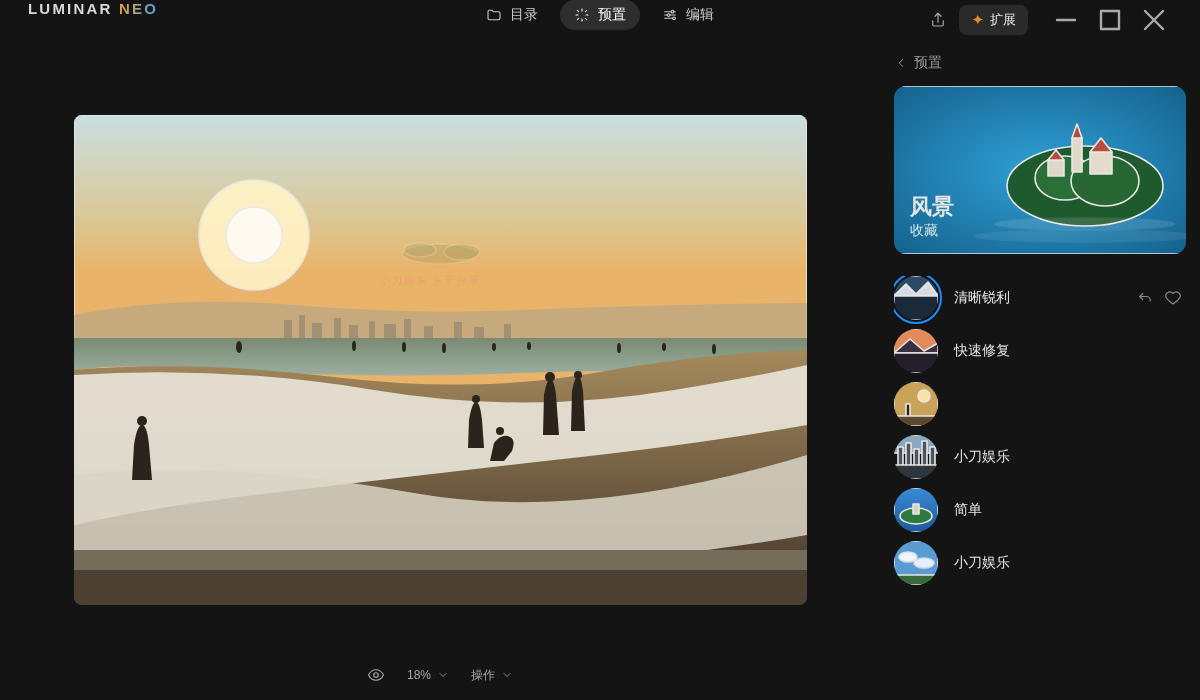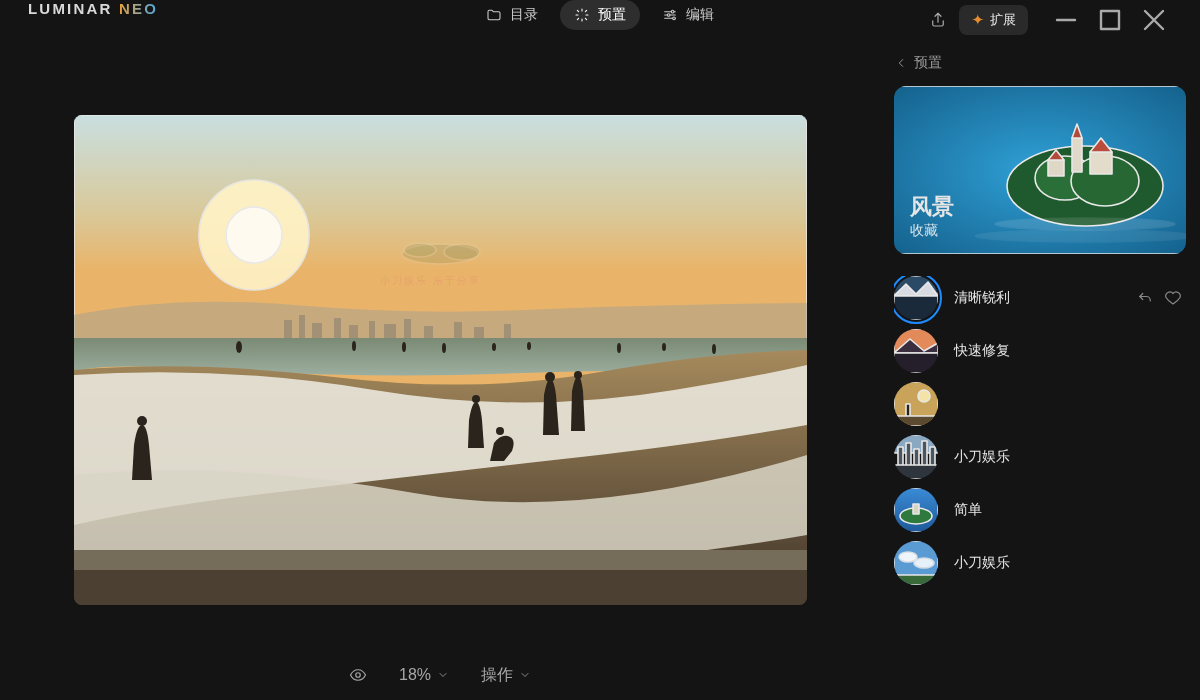--- a/index.html
+++ b/index.html
@@ -20,21 +20,21 @@
     .win-ctrls { display: flex; gap: 8px; margin-left: 8px; }
     .win-ctrl { width: 36px; height: 28px; display: flex; align-items: center; justify-content: center; color: #aaa; cursor: pointer; }
     
     .main { flex: 1; display: flex; overflow: hidden; }
     .viewer { flex: 1; display: flex; flex-direction: column; padding: 30px 30px 0 30px; position: relative; }
     .canvas-wrap { flex: 1; display: flex; align-items: center; justify-content: center; }
     .canvas { width: 733px; height: 490px; border-radius: 8px; overflow: hidden; position: relative; }
     .canvas svg { width: 100%; height: 100%; display: block; }
     .wm { position: absolute; left: 50%; top: 190px; transform: translateX(-50%); pointer-events: none; opacity: 0.25; }
     .wm-txt { font-size: 10px; color: #e06b6b; letter-spacing: 2px; }
-    .viewer-foot { height: 50px; display: flex; align-items: center; justify-content: center; gap: 32px; color: #a6a6a6; font-size: 16px; }
+    .viewer-foot { height: 50px; display: flex; align-items: center; justify-content: center; gap: 22px; color: #a6a6a6; font-size: 12px; }
     .vf-item { display: flex; align-items: center; gap: 6px; cursor: pointer; }
     
     .side { width: 320px; background: #141414; padding: 14px 14px 0 14px; display: flex; flex-direction: column; overflow: hidden; }
     .side-head { display: flex; align-items: center; gap: 6px; color: #9a9a9a; font-size: 14px; cursor: pointer; margin-bottom: 14px; }
     .hero { width: 100%; height: 168px; border-radius: 12px; overflow: hidden; position: relative; margin-bottom: 22px; cursor: pointer; }
     .hero svg { width: 100%; height: 100%; display: block; }
     .hero-lbl { position: absolute; left: 16px; bottom: 14px; z-index: 2; }
     .hero-title { font-size: 22px; font-weight: 700; color: #e5e5e5; }
     .hero-sub { font-size: 14px; color: #d8e4eb; }
     .p-list { flex: 1; display: flex; flex-direction: column; gap: 9px; overflow-y: auto; padding-right: 4px; }

